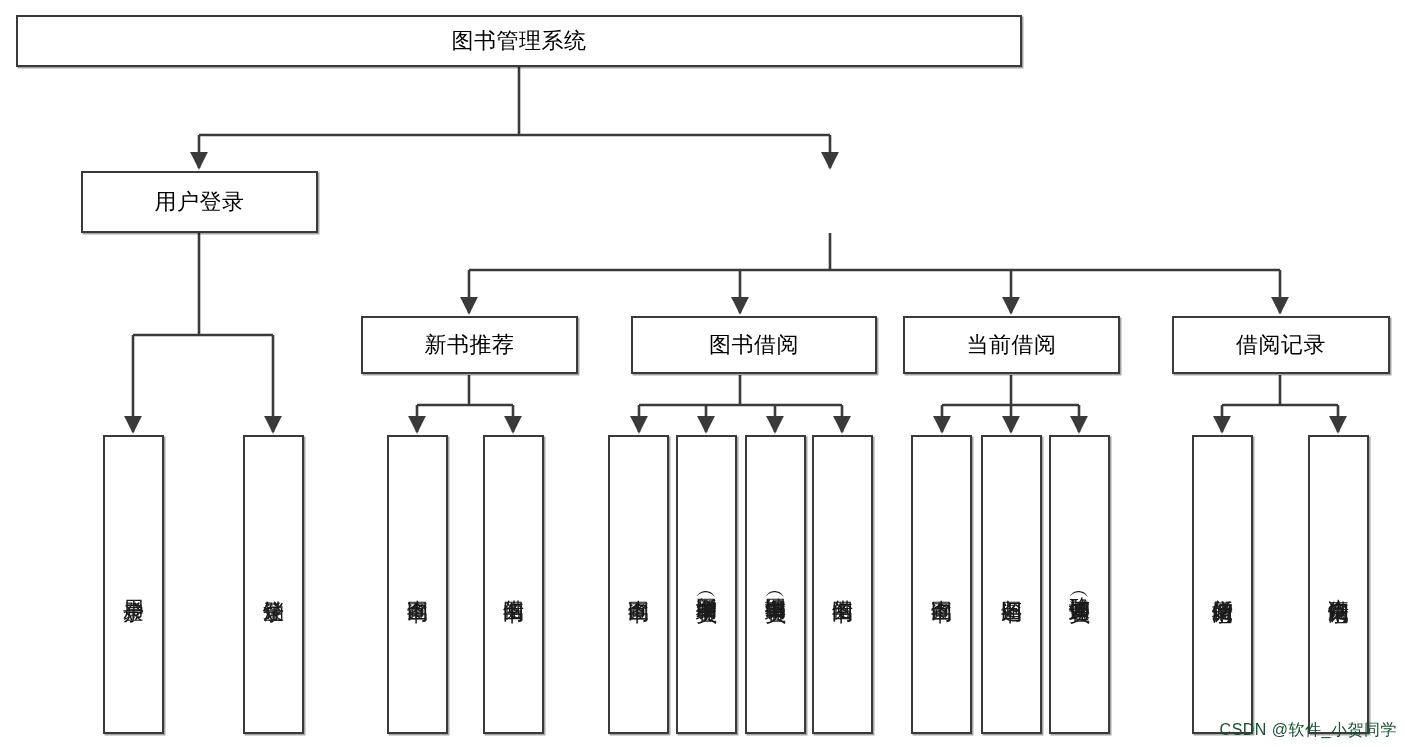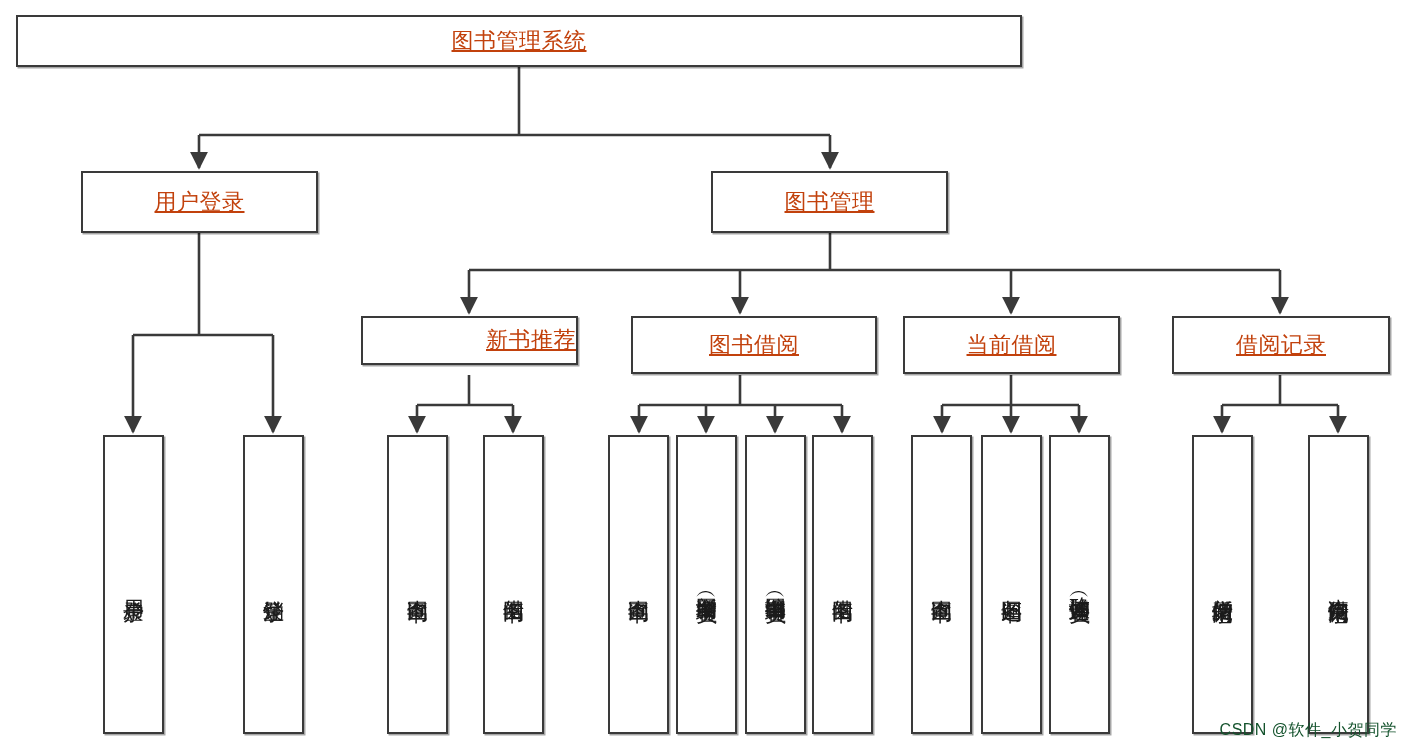--- a/index.html
+++ b/index.html
@@ -26,25 +26,24 @@
     box-sizing: border-box;
     border: 2px solid #3a3a3a;
     background: #ffffff;
     display: flex;
     align-items: center;
     justify-content: center;
     box-shadow: 1.5px 1.5px 0 rgba(0,0,0,0.35);
   }
   .node-label-h {
     font-size: 22px;
-    color: #c2410c;
+    color: #000000;
     line-height: 1.2;
     white-space: nowrap;
     letter-spacing: 0.5px;
-    text-decoration: underline;
   }
   .node-label-v {
     font-size: 21px;
     color: #1b1b1b;
     writing-mode: vertical-rl;
     text-orientation: upright;
     line-height: 1.42;
     letter-spacing: 1px;
     white-space: nowrap;
     text-align: center;
@@ -129,25 +128,22 @@
   </svg>
 
   <div class="node-box root-box" style="left:16px; top:15px; width:1006px; height:52px;">
     <span class="node-label-h">图书管理系统</span>
   </div>
 
   <div class="node-box" style="left:81px; top:171px; width:237px; height:62px;">
     <span class="node-label-h">用户登录</span>
   </div>
 
-  <div class="node-box" style="left:711px; top:171px; width:237px; height:62px;">
-    <span class="node-label-h">图书管理</span>
-  </div>
-
-  <div class="node-box" style="left:361px; top:316px; width:217px; height:49px;justify-content:flex-end;">
+
+  <div class="node-box" style="left:361px; top:316px; width:217px; height:58px;">
     <span class="node-label-h">新书推荐</span>
   </div>
 
   <div class="node-box" style="left:631px; top:316px; width:246px; height:58px;">
     <span class="node-label-h">图书借阅</span>
   </div>
 
   <div class="node-box" style="left:1172px; top:316px; width:218px; height:58px;">
     <span class="node-label-h">借阅记录</span>
   </div>

